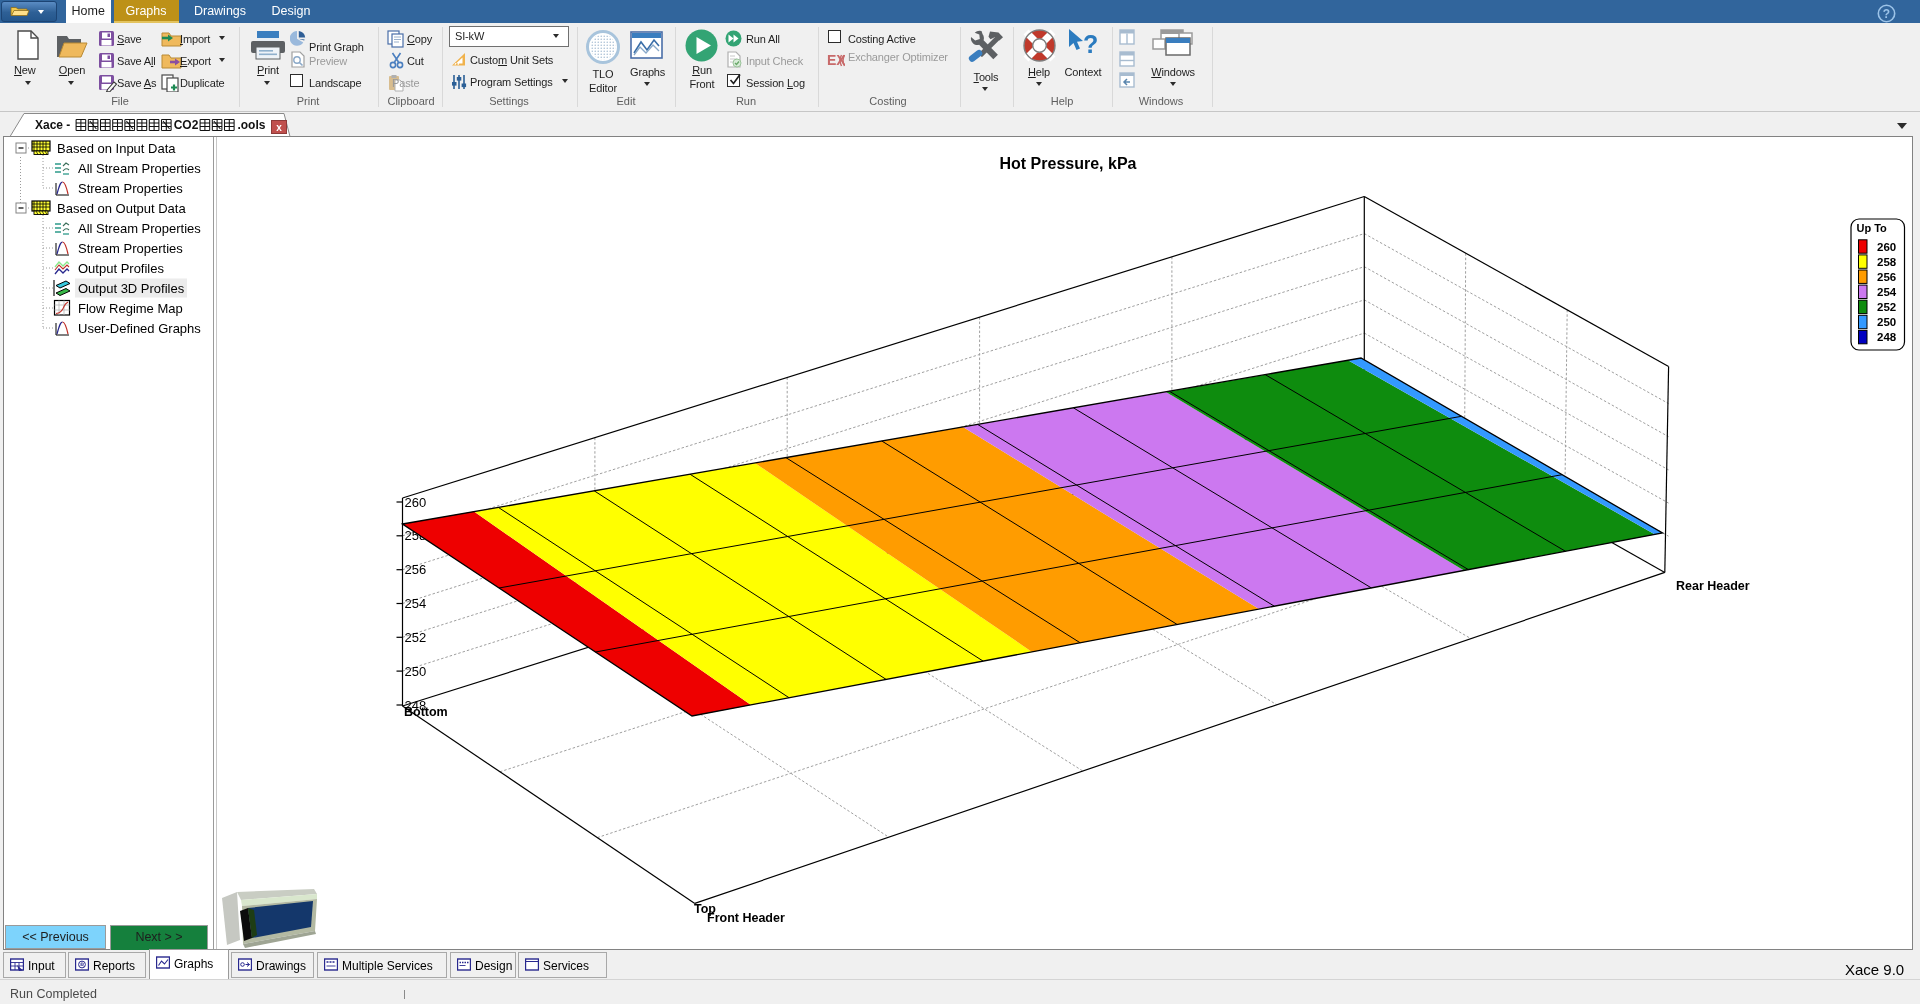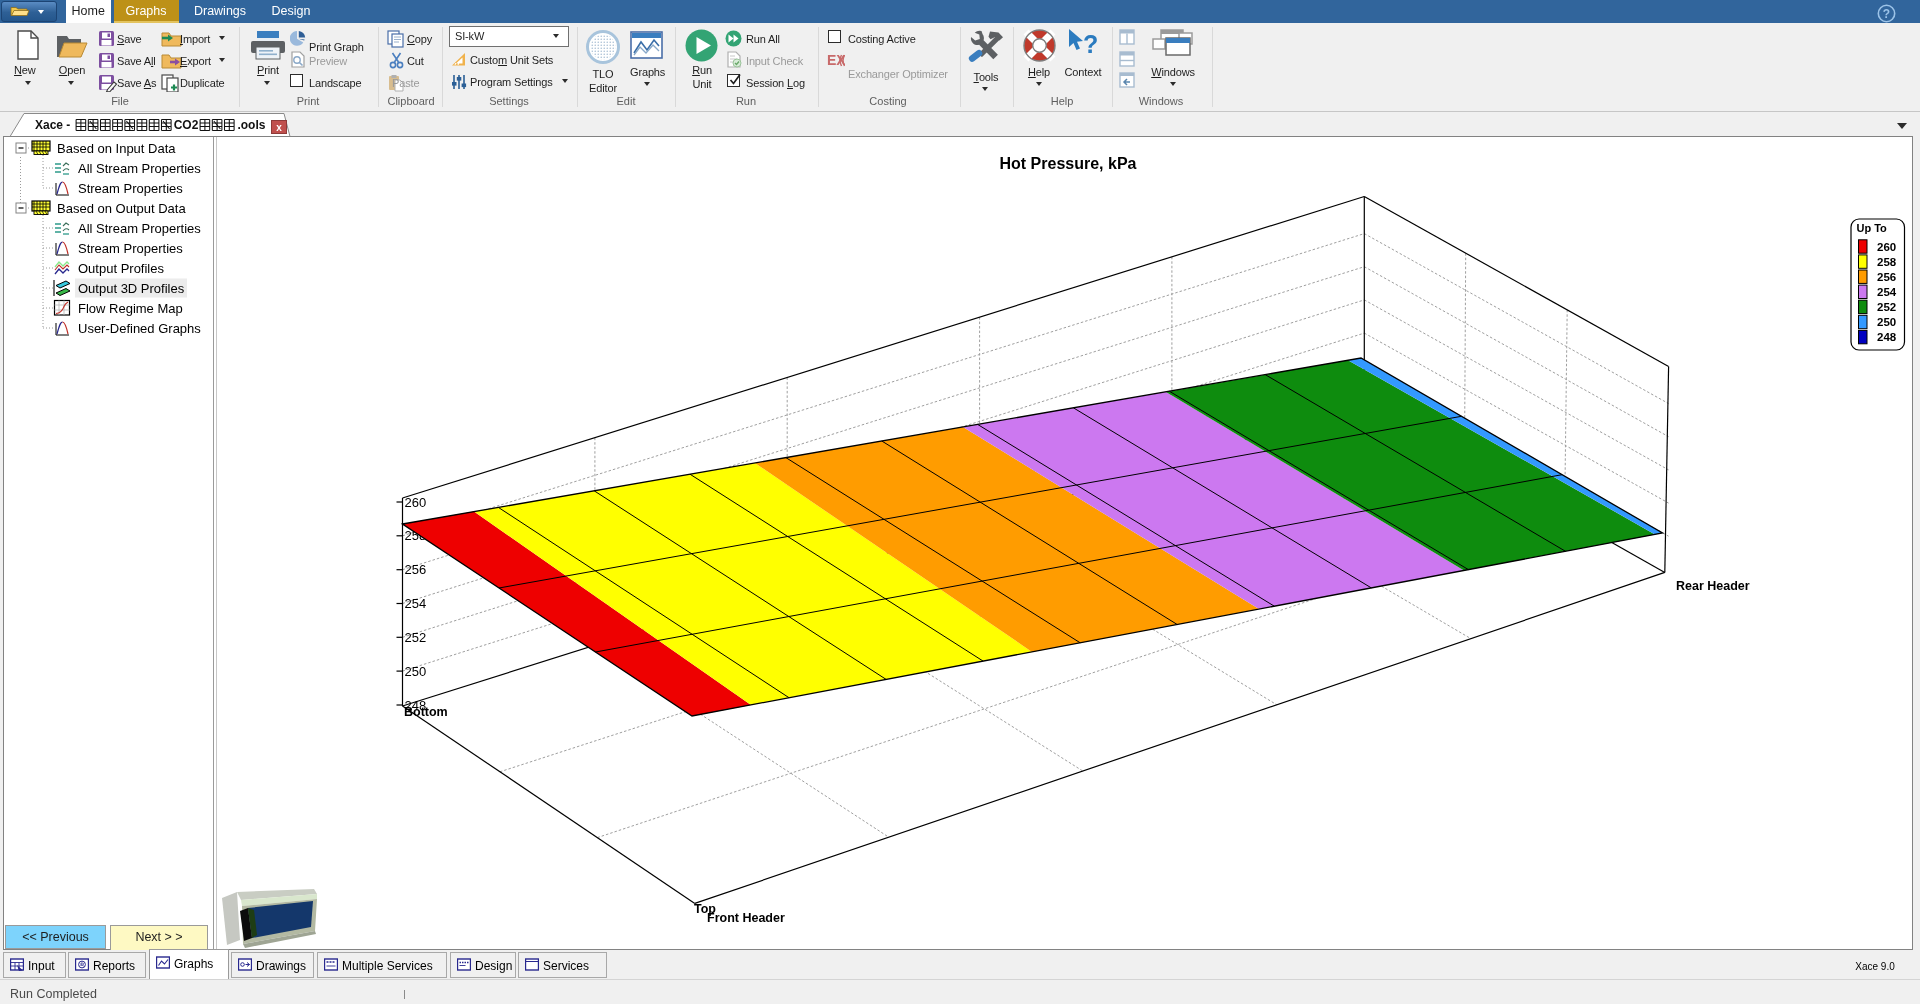--- a/index.html
+++ b/index.html
@@ -175,21 +175,21 @@
 <div class="lbl" style="left:630px;top:66px;width:34px;text-align:center">Graphs</div>
 <div class="car" style="left:644px;top:82px"></div>
 <div class="gcap" style="left:596px;width:60px">Edit</div>
 <div class="vsep" style="left:675px"></div>
 
 <svg class="ab" style="left:684px;top:28px" width="35" height="35">
     <circle cx="17.5" cy="17.5" r="16" fill="#33a474"></circle>
     <path d="M12.5 9 L27 17.5 L12.5 26 Z" fill="#fff"></path>
   </svg>
 <div class="lbl" style="left:687px;top:64px;width:30px;text-align:center"><u>R</u>un</div>
-<div class="lbl" style="left:687px;top:78px;width:30px;text-align:center">Unit</div>
+<div class="lbl" style="left:687px;top:78px;width:30px;text-align:center">Front</div>
 <svg class="ab" style="left:725px;top:30px" width="17" height="17">
     <circle cx="8.5" cy="8.5" r="8" fill="#33a474"></circle>
     <path d="M3.5 4.5 L8.5 8.5 L3.5 12.5 Z" fill="#fff"></path>
     <path d="M8.5 4.5 L13.5 8.5 L8.5 12.5 Z" fill="#fff"></path>
   </svg>
 <div class="lbl" style="left:746px;top:32.5px">Run All</div>
 <svg class="ab" style="left:726px;top:51px" width="18" height="18">
     <path d="M2 1 L10 1 L14 5 L14 16 L2 16 Z" fill="#fff" stroke="#b0b0b0" stroke-width="1.2"></path>
     <path d="M4 5h5M4 8h7M4 11h4" stroke="#c8c8c8" stroke-width="1"></path>
     <circle cx="11" cy="12" r="4" fill="#d8ecd8" stroke="#9bc49b" stroke-width="1"></circle>
@@ -203,21 +203,21 @@
 <div class="lbl" style="left:746px;top:76.5px">Session <u>L</u>og</div>
 <div class="gcap" style="left:716px;width:60px">Run</div>
 <div class="vsep" style="left:818px"></div>
 
 <div class="ab" style="left:828px;top:30px;width:13px;height:13px;background:#fff;border:1.3px solid #2b2b2b"></div>
 <div class="lbl" style="left:848px;top:32.5px">Costing Active</div>
 <svg class="ab" style="left:827px;top:52px" width="18" height="17">
     <text x="0" y="13" font-size="14" font-weight="bold" fill="#c86a6a" font-family="Liberation Sans">EX</text>
     <path d="M14.5 3 Q11.5 8.5 14.5 14 M17.5 3 Q14.5 8.5 17.5 14" stroke="#c86a6a" stroke-width="1.5" fill="none"></path>
   </svg>
-<div class="lbl dis" style="left:848px;top:68px">Exchanger Optimizer</div>
+<div class="lbl dis" style="left:848px;top:51px">Exchanger Optimizer</div>
 <div class="gcap" style="left:858px;width:60px">Costing</div>
 <div class="vsep" style="left:960px"></div>
 
 <svg class="ab" style="left:967px;top:29px" width="38" height="38">
     <g fill="#5d6063">
       <path d="M14.5 2 a7 7 0 0 0-6.8 1.8 l4.6 1.6 l0.5 4.6 l-4.6 1.4 l-4.2-3.4 a7 7 0 0 0 2.2 6.4 c1.6 1.4 3.8 1.9 5.9 1.3 l14.2 14.5 l4.6-4.4 L16.6 11.2 c0.7-2 0.3-4.3-1-6 z"></path>
       <path d="M23 2.5 l8.5 1 l4.5 4.7 l-3.6 3.4 l-4.3-3.6 l-4.6 2.2 l-2-2.4 z"></path>
       <rect x="20" y="4" width="5" height="26" rx="1" transform="rotate(45 22 17)"></rect>
     </g>
     <rect x="1" y="24" width="15" height="6.5" rx="3" transform="rotate(-38 8 27)" fill="#3a7ebf"></rect>
@@ -508,21 +508,21 @@
 <polygon points="237.0,892.0 314.0,889.0 317.0,894.0 241.0,900.0" fill="#c9cdc3"></polygon>
 <polygon points="241.0,900.0 317.0,894.0 317.0,899.0 242.0,906.0" fill="#d9e7cd"></polygon>
 <polygon points="242.0,906.0 317.0,899.0 315.0,931.0 243.0,944.0" fill="#b3b9a2"></polygon>
 <polygon points="248.0,908.0 313.0,901.0 311.0,927.0 252.0,938.0" fill="#14376b"></polygon>
 <polygon points="240.0,911.0 248.0,908.0 252.0,938.0 244.0,941.0" fill="#0c0c0c"></polygon>
 <polygon points="248.0,908.0 254.0,910.0 257.0,935.0 252.0,938.0" fill="#1e3d14"></polygon>
 <polygon points="243.0,944.0 315.0,931.0 316.0,934.0 245.0,948.0" fill="#9fa594"></polygon>
 </svg>
 
 <div class="ab" style="left:5px;top:925px;width:101px;height:24px;background:#7dd3fc;border:1px solid #9a9a9a;font-size:12.5px;color:#1e1e1e;text-align:center;line-height:22px">&lt;&lt; Previous</div>
-<div class="ab" style="left:110px;top:925px;width:98px;height:36px;background:#fef9c3;border:1px solid #9a9a9a;font-size:12.5px;color:#1e1e1e;text-align:center;line-height:22px">Next &gt; &gt;</div>
+<div class="ab" style="left:110px;top:925px;width:98px;height:36px;background:#15803d;border:1px solid #9a9a9a;font-size:12.5px;color:#1e1e1e;text-align:center;line-height:22px">Next &gt; &gt;</div>
 
 <div class="ab" style="left:0;top:950px;width:1920px;height:30px;background:#f0f0f0;border-bottom:1px solid #d4d4d4;z-index:1"></div>
 <div class="ab" style="left:2.8px;top:952px;width:63px;height:26px;background:#f0f0f0;border:1px solid #a8a8a8;z-index:2"></div>
 <svg class="ab" style="left:10px;top:958px;z-index:4" width="14" height="14">
     <rect x="0.5" y="1" width="13" height="11" fill="#fff" stroke="#28288e" stroke-width="1.4"></rect>
     <path d="M1 4.5 H13 M5 4.5 V12 M9 4.5 V12 M1 8 H13" stroke="#28288e" stroke-width="0.9"></path>
     <path d="M7 7 L13 12.5 L9 13 Z" fill="#28288e"></path>
   </svg>
 <div class="ab" style="left:28px;top:958.5px;font-size:12px;color:#000;z-index:4;white-space:nowrap">Input</div>
 <div class="ab" style="left:68px;top:952px;width:78px;height:26px;background:#f0f0f0;border:1px solid #a8a8a8;z-index:2"></div>
@@ -558,16 +558,16 @@
     <path d="M2.5 4.5 h1.5 m1 0 h1.5 m1 0 h1.5 m1 0 h1.5" stroke="#28288e" stroke-width="1.3"></path>
     <path d="M2.5 7.5 h6" stroke="#28288e" stroke-width="0.9"></path>
   </svg>
 <div class="ab" style="left:475px;top:958.5px;font-size:12px;color:#000;z-index:4;white-space:nowrap">Design</div>
 <div class="ab" style="left:518.4px;top:952px;width:89px;height:26px;background:#f0f0f0;border:1px solid #a8a8a8;z-index:2"></div>
 <svg class="ab" style="left:525px;top:958px;z-index:4" width="14" height="14">
     <rect x="0.5" y="1" width="13" height="11" fill="#fff" stroke="#28288e" stroke-width="1.4"></rect>
     <path d="M1 3.5 h12" stroke="#28288e" stroke-width="1"></path>
   </svg>
 <div class="ab" style="left:543px;top:958.5px;font-size:12px;color:#000;z-index:4;white-space:nowrap">Services</div>
-<div class="ab" style="left:1845px;top:961px;width:60px;height:18px;font-size:10px;color:#000;text-align:center;z-index:4">Xace 9.0</div>
+<div class="ab" style="left:1845px;top:961px;width:60px;height:18px;font-size:15px;color:#000;text-align:left;z-index:4">Xace 9.0</div>
 <div class="ab" style="left:0;top:980px;width:1920px;height:24px;background:#f0f0f0;z-index:1"></div>
 <div class="ab" style="left:10px;top:987px;font-size:12.5px;color:#4a4a4a;z-index:4">Run Completed</div>
 <div class="ab" style="left:404px;top:990px;width:1px;height:9px;background:#8a8a8a;z-index:4"></div>
 
 </body></html>

